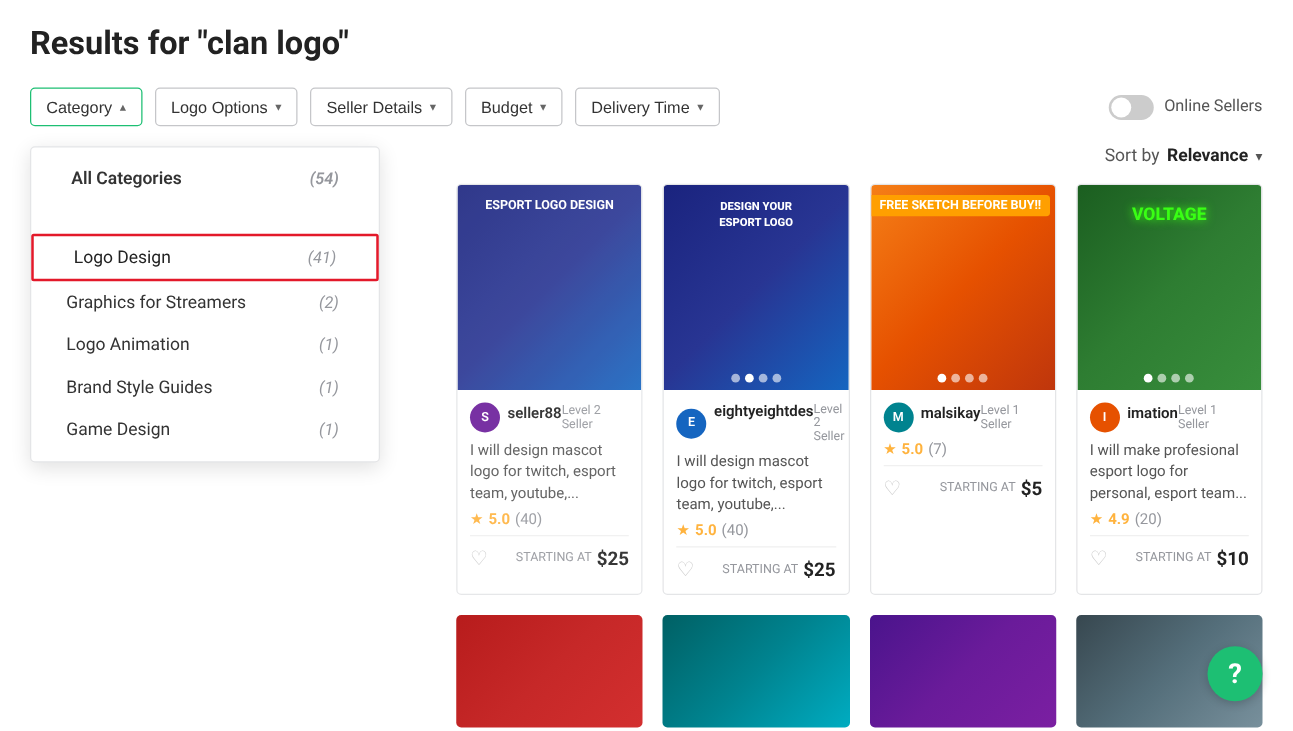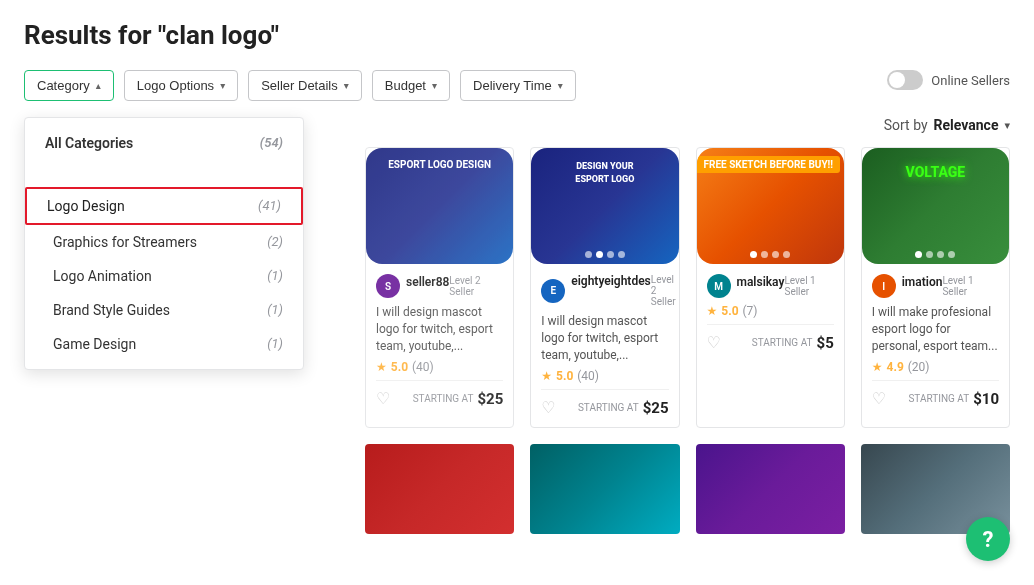--- a/index.html
+++ b/index.html
@@ -2,21 +2,21 @@
 <html><head>
   <meta charset="utf-8">
   <style>
     * { box-sizing: border-box; margin: 0; padding: 0; }
     body { font-family: -apple-system, BlinkMacSystemFont, 'Segoe UI', Roboto, sans-serif; background: #fff; color: #333; font-size: 14px; overflow-x: hidden; }
     
     .page-wrapper { width: 1034px; min-height: 585px; padding: 20px 24px; position: relative; }
     
     .page-title { font-size: 26px; font-weight: 700; margin-bottom: 20px; color: #222; }
     
-    .filters-row { display: flex; align-items: flex-start; gap: 10px; margin-bottom: 16px; flex-wrap: wrap; }
+    .filters-row { display: flex; align-items: center; gap: 10px; margin-bottom: 16px; flex-wrap: wrap; }
     
     .filter-btn {
       display: flex; align-items: center; gap: 6px;
       border: 1px solid #c5c6c9; border-radius: 4px;
       padding: 7px 12px; background: #fff; cursor: pointer;
       font-size: 13px; color: #333; white-space: nowrap;
     }
     .filter-btn .chevron { font-size: 10px; color: #666; }
     .filter-btn.active { border-color: #1dbf73; }
     
@@ -27,40 +27,40 @@
     .main-area { display: flex; position: relative; }
     
     
     .dropdown-panel {
       position: absolute; top: 0; left: 0; z-index: 100;
       background: #fff; border: 1px solid #e4e5e7;
       border-radius: 4px; box-shadow: 0 4px 16px rgba(0,0,0,0.12);
       width: 280px; padding: 8px 0;
     }
     .dropdown-item {
-      display: flex; align-items: flex-start; justify-content: space-between;
-      padding: 9px 20px; cursor: pointer; font-size: 14px; gap: 24px;
+      display: flex; align-items: flex-end; justify-content: space-between;
+      padding: 9px 32px; cursor: pointer; font-size: 14px; gap: 24px;
     }
     .dropdown-item.all-categories { color: #1dbf73; font-weight: 600; }
     .dropdown-item.selected { border: 2px solid #e3192a; border-radius: 2px; margin-top: 27px; }
     .dropdown-item .count { color: #95979d; font-size: 13px; font-style: italic; }
     .dropdown-item .item-label { color: #333; }
     .dropdown-item.selected .item-label { color: #222; }
     
     
     .sort-bar { display: flex; justify-content: flex-end; align-items: center; margin-bottom: 14px; font-size: 14px; color: #555; gap: 6px; }
     .sort-bar .sort-label { font-weight: 400; }
     .sort-bar .sort-value { font-weight: 700; color: #222; cursor: pointer; }
     .sort-bar .chevron { font-size: 11px; }
     
     
     .results-grid { display: grid; grid-template-columns: repeat(4, 1fr); gap: 16px; }
     
     .card { border: 1px solid #e4e5e7; border-radius: 4px; overflow: hidden; background: #fff; }
-    .card-image { position: relative; height: 116px; overflow: hidden; background: #222; border-radius: 16px; }
+    .card-image { position: relative; height: 164px; overflow: hidden; background: #222; }
     .card-badge { position: absolute; top: 8px; left: 0; background: #ff9f00; color: #fff; font-size: 10px; font-weight: 700; padding: 3px 7px; border-radius: 0 3px 3px 0; }
     .card-dots { position: absolute; bottom: 6px; left: 50%; transform: translateX(-50%); display: flex; gap: 4px; }
     .card-dot { width: 7px; height: 7px; border-radius: 50%; background: rgba(255,255,255,0.6); }
     .card-dot.active { background: #fff; }
     
     .card-body { padding: 10px; }
     .card-seller { display: flex; align-items: center; gap: 6px; margin-bottom: 6px; }
     .seller-avatar { width: 24px; height: 24px; border-radius: 50%; background: #ccc; display: flex; align-items: center; justify-content: center; font-size: 10px; color: #fff; font-weight: 600; overflow: hidden; flex-shrink: 0; }
     .seller-info { display: flex; flex-direction: row; }
     .seller-name { font-size: 12px; font-weight: 600; color: #222; line-height: 1.2; }

